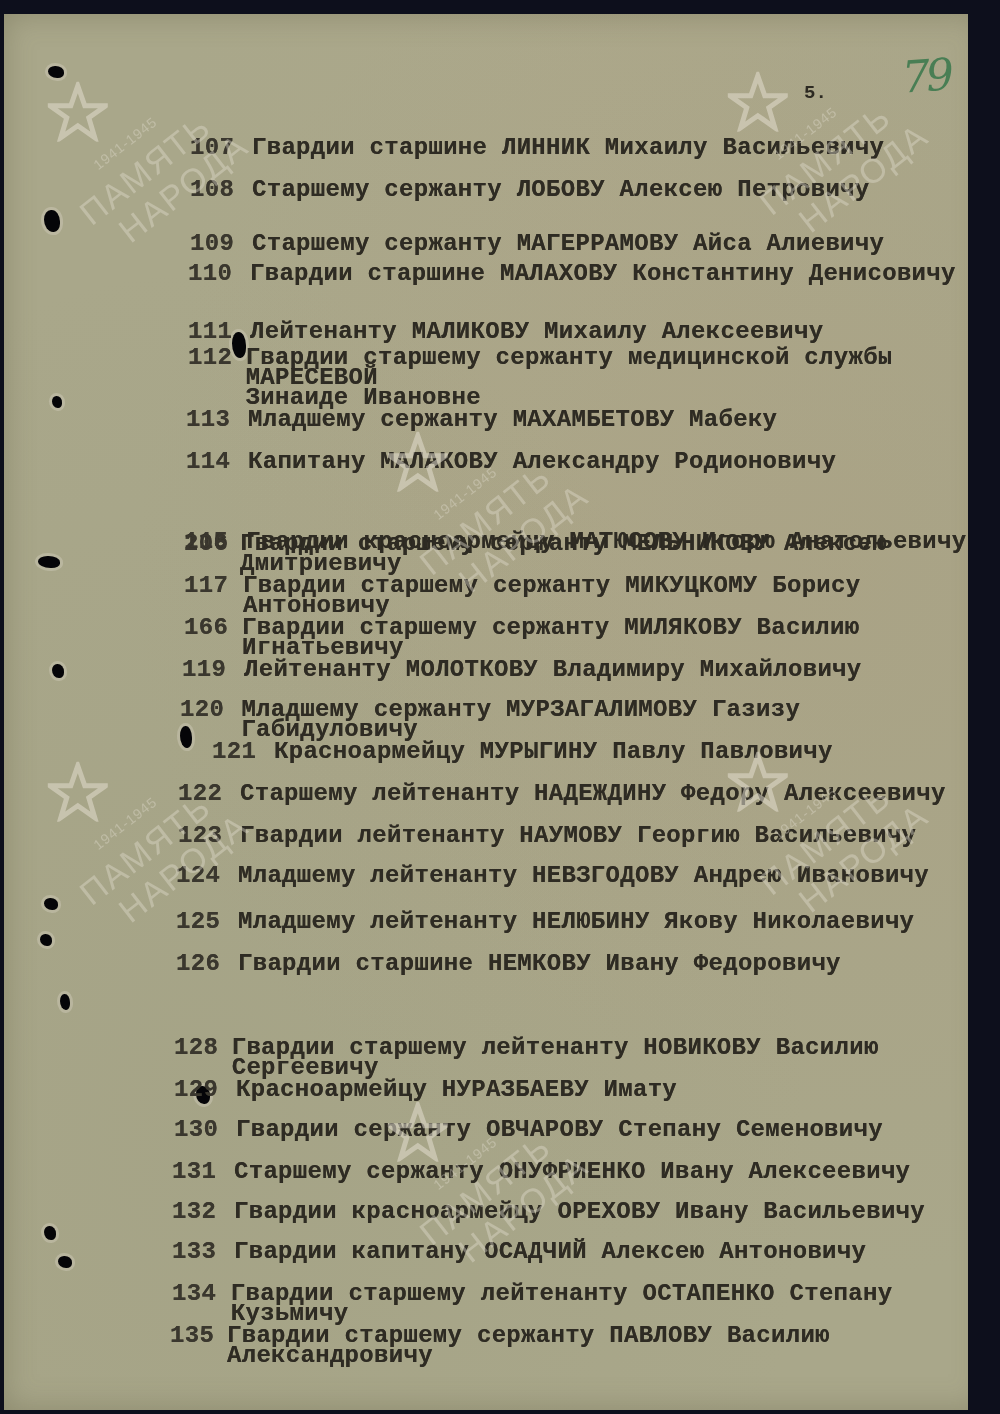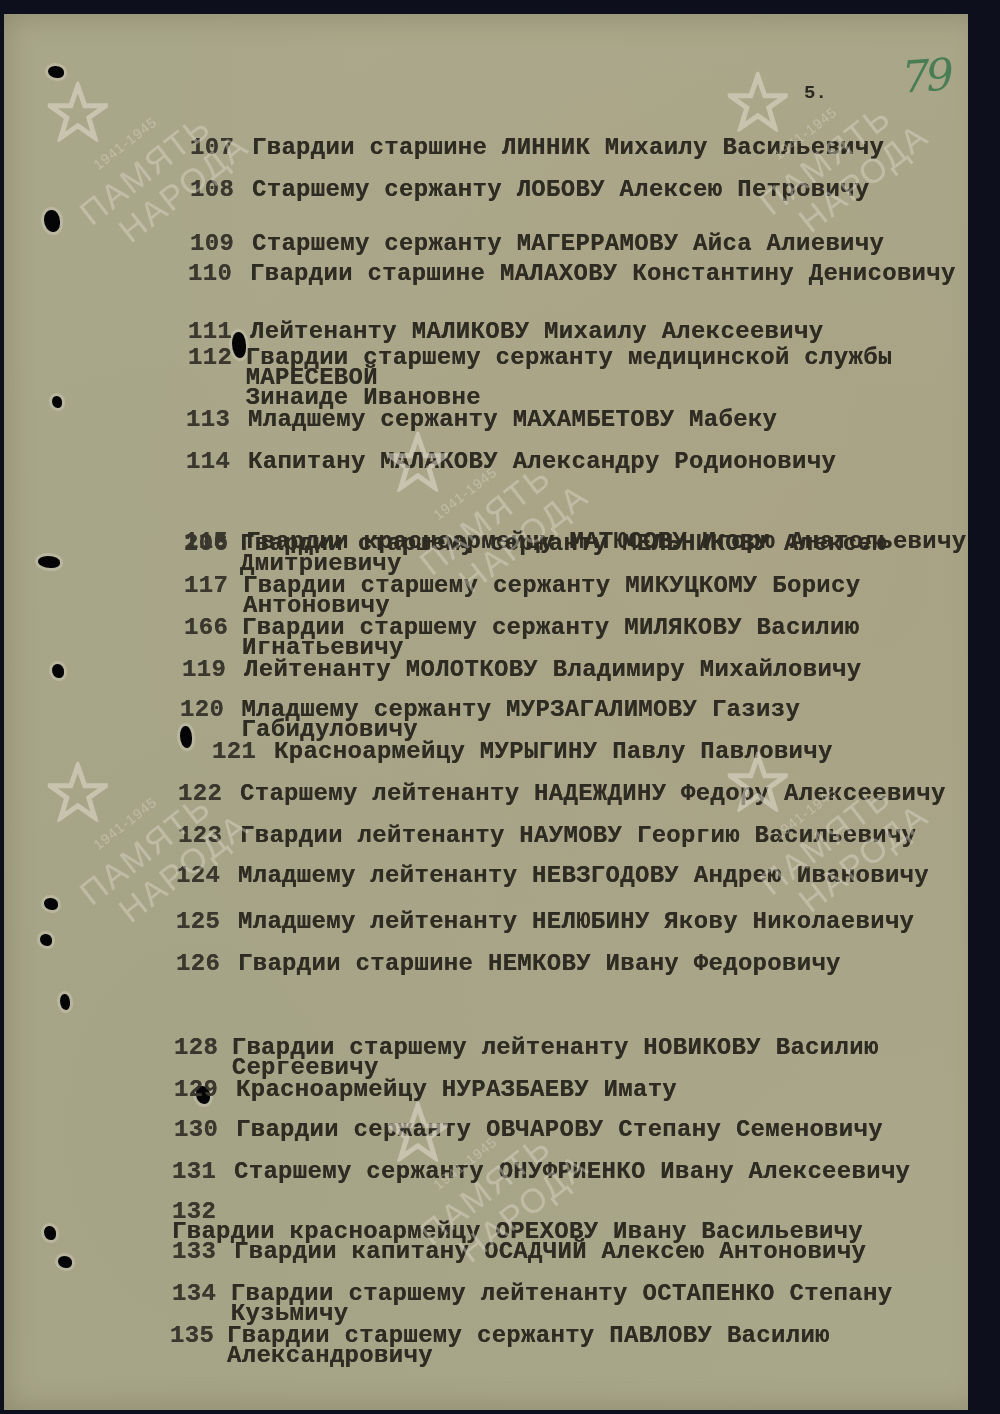--- a/index.html
+++ b/index.html
@@ -231,21 +231,21 @@
       <span class="text">Красноармейцу НУРАЗБАЕВУ Имату</span>
     </div>
     <div class="entry" style="left:170px;top:1106px;">
       <span class="num">130</span>
       <span class="text">Гвардии сержанту ОВЧАРОВУ Степану Семеновичу</span>
     </div>
     <div class="entry" style="left:168px;top:1148px;">
       <span class="num">131</span>
       <span class="text">Старшему сержанту ОНУФРИЕНКО Ивану Алексеевичу</span>
     </div>
-    <div class="entry" style="left:168px;top:1188px;flex-direction:column;">
+    <div class="entry" style="left:168px;top:1188px;">
       <span class="num">132</span>
       <span class="text">Гвардии красноармейцу ОРЕХОВУ Ивану Васильевичу</span>
     </div>
     <div class="entry" style="left:168px;top:1228px;">
       <span class="num">133</span>
       <span class="text">Гвардии капитану ОСАДЧИЙ Алексею Антоновичу</span>
     </div>
     <div class="entry" style="left:168px;top:1270px;">
       <span class="num">134</span>
       <span class="text">Гвардии старшему лейтенанту ОСТАПЕНКО Степану Кузьмичу</span>

